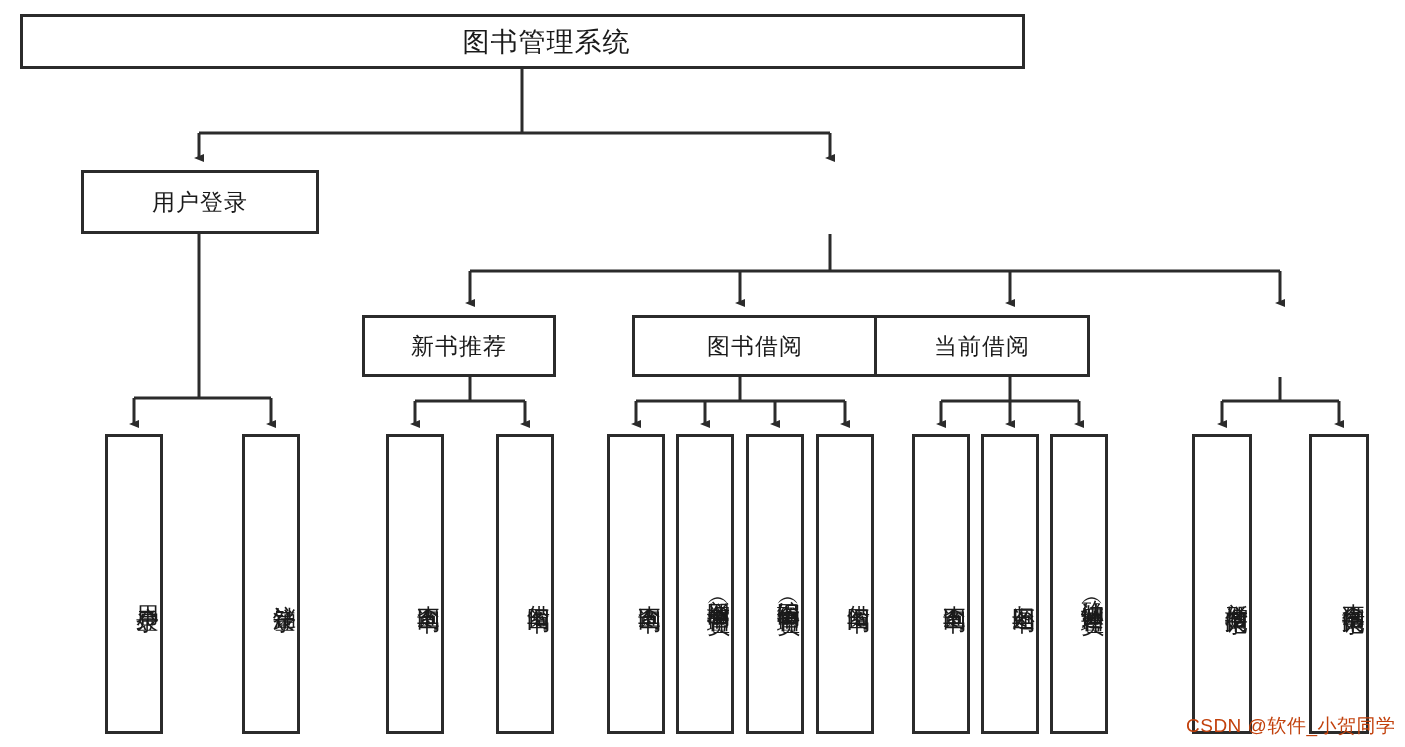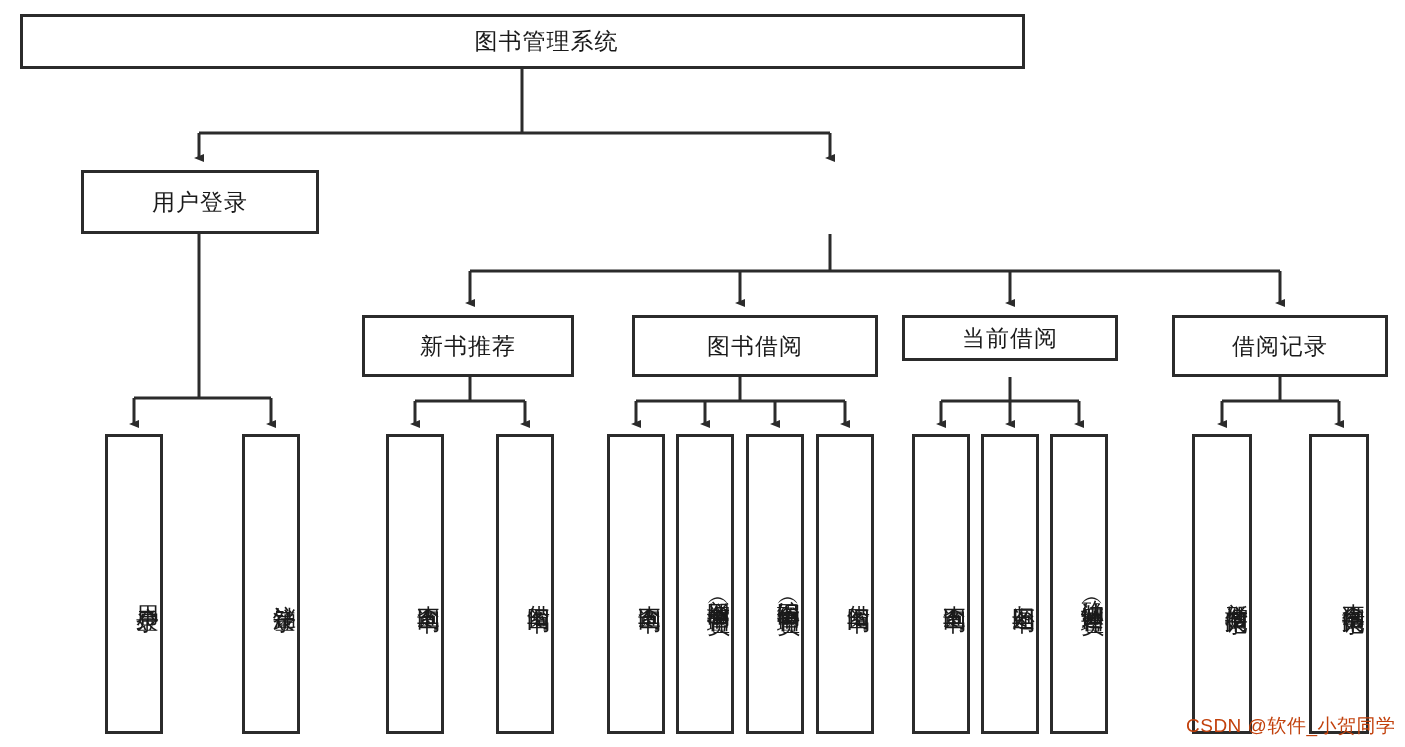--- a/index.html
+++ b/index.html
@@ -48,21 +48,21 @@
     padding-top: 14px;
     line-height: 1.12;
     letter-spacing: 2px;
   }
   .node.vert .vlabel {
     writing-mode: vertical-rl;
     text-orientation: upright;
     white-space: nowrap;
   }
   #title-node {
-    font-size: 23px;
+    font-size: 27px;
     padding-left: 48px;
   }
   #watermark {
     position: absolute;
     left: 1186px;
     top: 713px;
     font-size: 19px;
     color: #c2410c;
     white-space: nowrap;
     letter-spacing: 0.5px;
@@ -124,31 +124,28 @@
   </svg>
 
   <div class="node horiz" id="title-node" style="left:20px; top:14px; width:1005px; height:55px;">
     <span>图书管理系统</span>
   </div>
 
   <div class="node horiz" style="left:81px; top:170px; width:238px; height:64px;">
     <span>用户登录</span>
   </div>
 
-  <div class="node horiz" style="left:362px; top:315px; width:212px; height:62px;">
+  <div class="node horiz" style="left:362px; top:315px; width:194px; height:62px;">
     <span>新书推荐</span>
   </div>
   <div class="node horiz" style="left:632px; top:315px; width:246px; height:62px;">
     <span>图书借阅</span>
   </div>
-  <div class="node horiz" style="left:902px; top:315px; width:216px; height:46px;">
+  <div class="node horiz" style="left:874px; top:315px; width:216px; height:62px;">
     <span>当前借阅</span>
-  </div>
-  <div class="node horiz" style="left:1172px; top:315px; width:216px; height:62px;">
-    <span>借阅记录</span>
   </div>
 
   <div class="node vert" style="left:105px; top:434px; width:58px; height:300px;">
     <span class="vlabel">用户登录</span>
   </div>
   <div class="node vert" style="left:242px; top:434px; width:58px; height:300px;">
     <span class="vlabel">注销登录</span>
   </div>
 
   <div class="node vert" style="left:386px; top:434px; width:58px; height:300px;">

